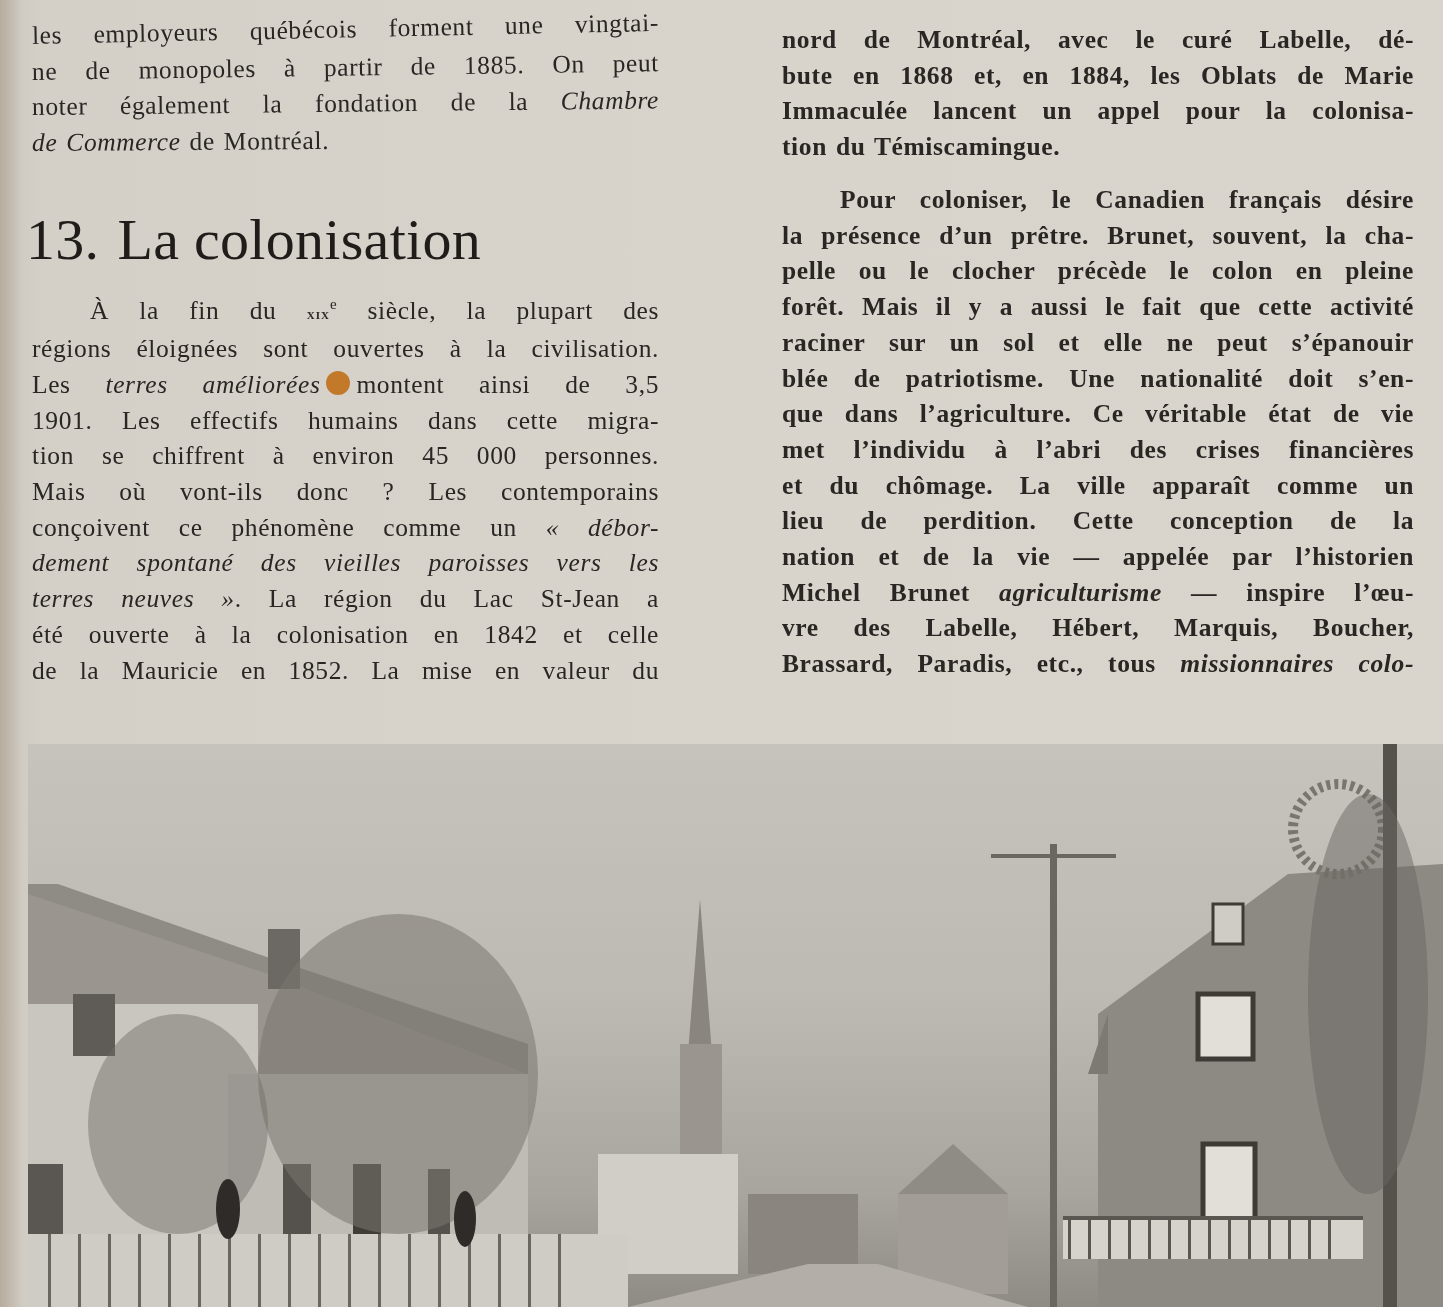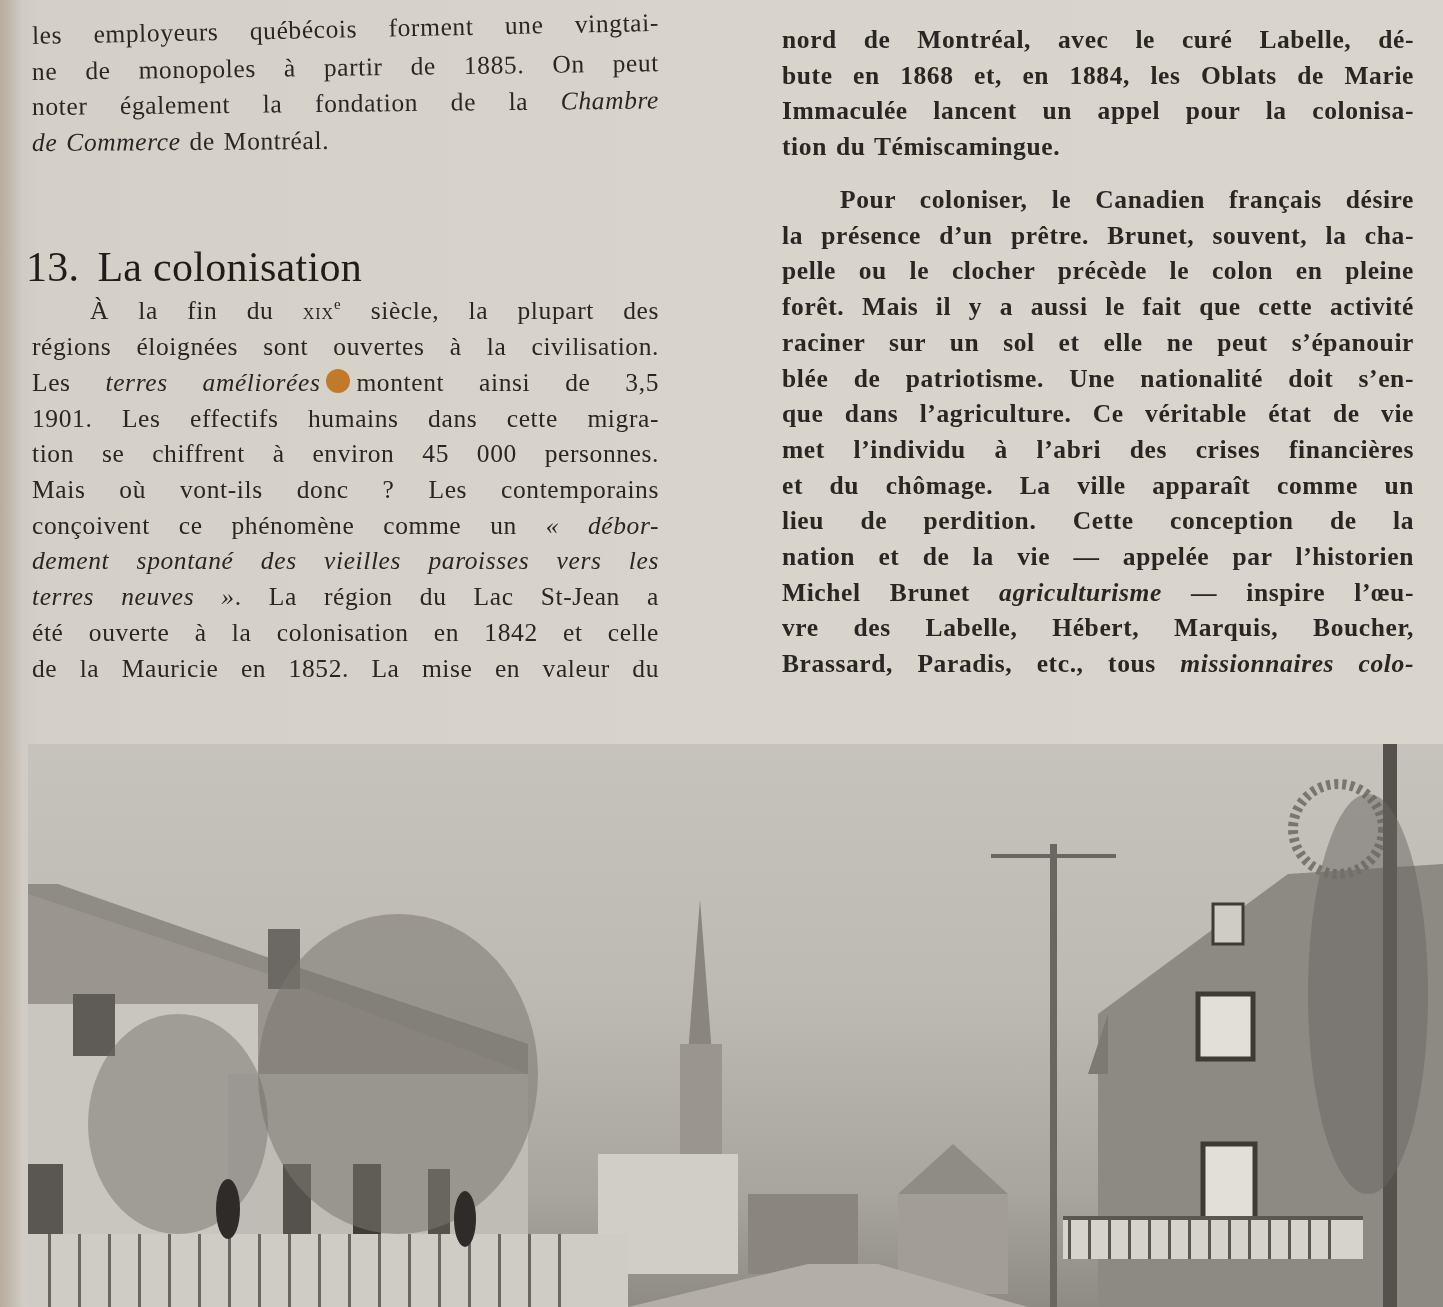--- a/index.html
+++ b/index.html
@@ -24,29 +24,29 @@
     .col-left { left: 32px; width: 627px; }
     .col-right { left: 782px; width: 632px; font-weight: bold; }
     .line {
       display: block; white-space: nowrap;
       text-align: justify; text-align-last: justify;
       letter-spacing: 0.6px; word-spacing: 2px;
     }
     .line.last { text-align-last: left; }
     .indent { padding-left: 58px; }
     .it { font-style: italic; }
-    .sc { font-variant: small-caps; font-size: 23px; letter-spacing: 1px; }
+    .sc { font-variant: small-caps; font-size: 16px; letter-spacing: 1px; font-weight: bold; }
     .dot {
       display: inline-block; width: 24px; height: 24px; border-radius: 50%;
       background: #c27a2a; vertical-align: -2px; margin: 0 6px;
     }
     .heading {
       position: absolute; left: 26px; top: 210px;
-      font-size: 42px; line-height: 60px; color: #1f1c1a;
-      font-weight: normal; letter-spacing: 0.3px; margin-top: 27px;
+      font-size: 58px; line-height: 60px; color: #1f1c1a;
+      font-weight: normal; letter-spacing: 0.3px;
     }
     .heading .num { margin-right: 18px; }
     .photo {
       position: absolute; left: 28px; top: 744px; width: 1415px; height: 563px;
       background: linear-gradient(180deg, #c6c3bd 0%, #bdbab4 45%, #a8a49e 80%, #8e8a84 100%);
       overflow: hidden;
     }
     .photo svg { position: absolute; left: 0; top: 0; }
   </style>
 </head>

